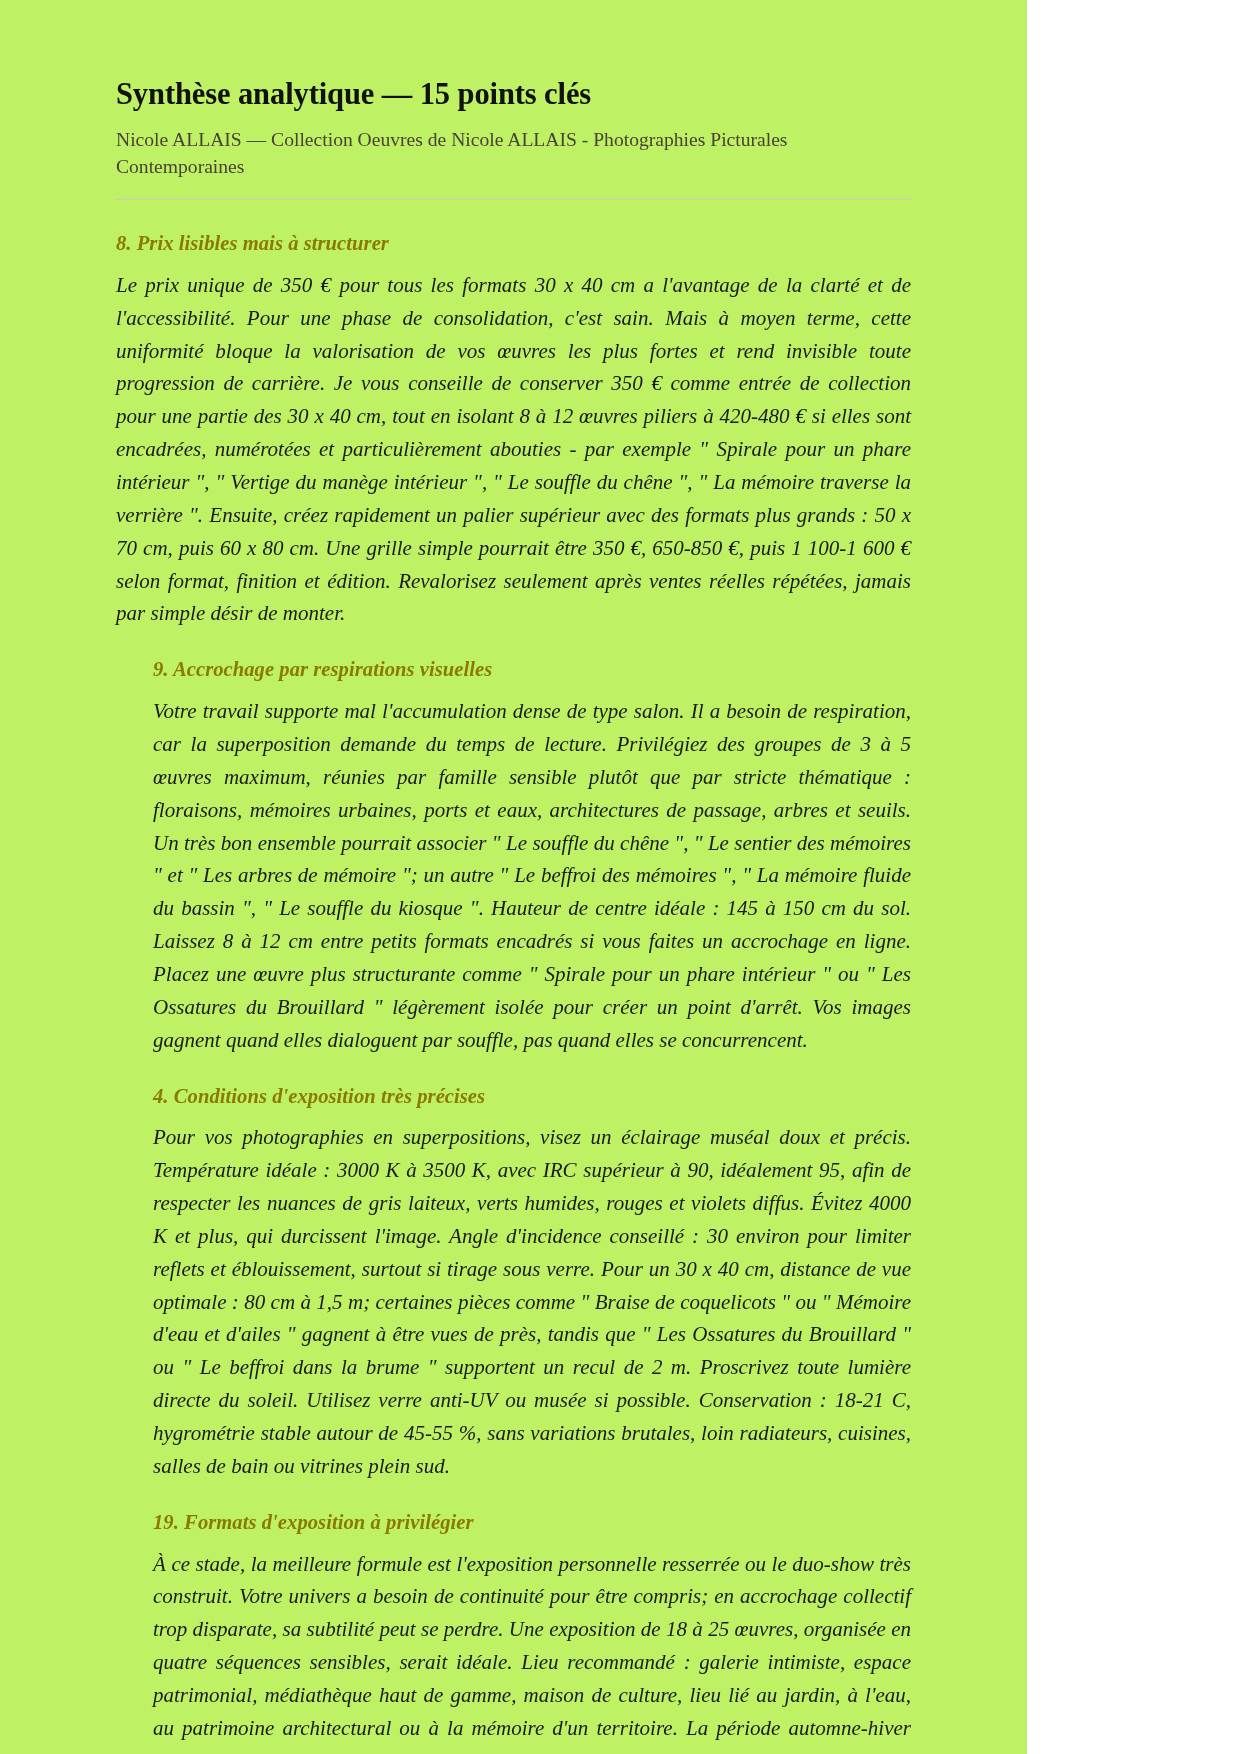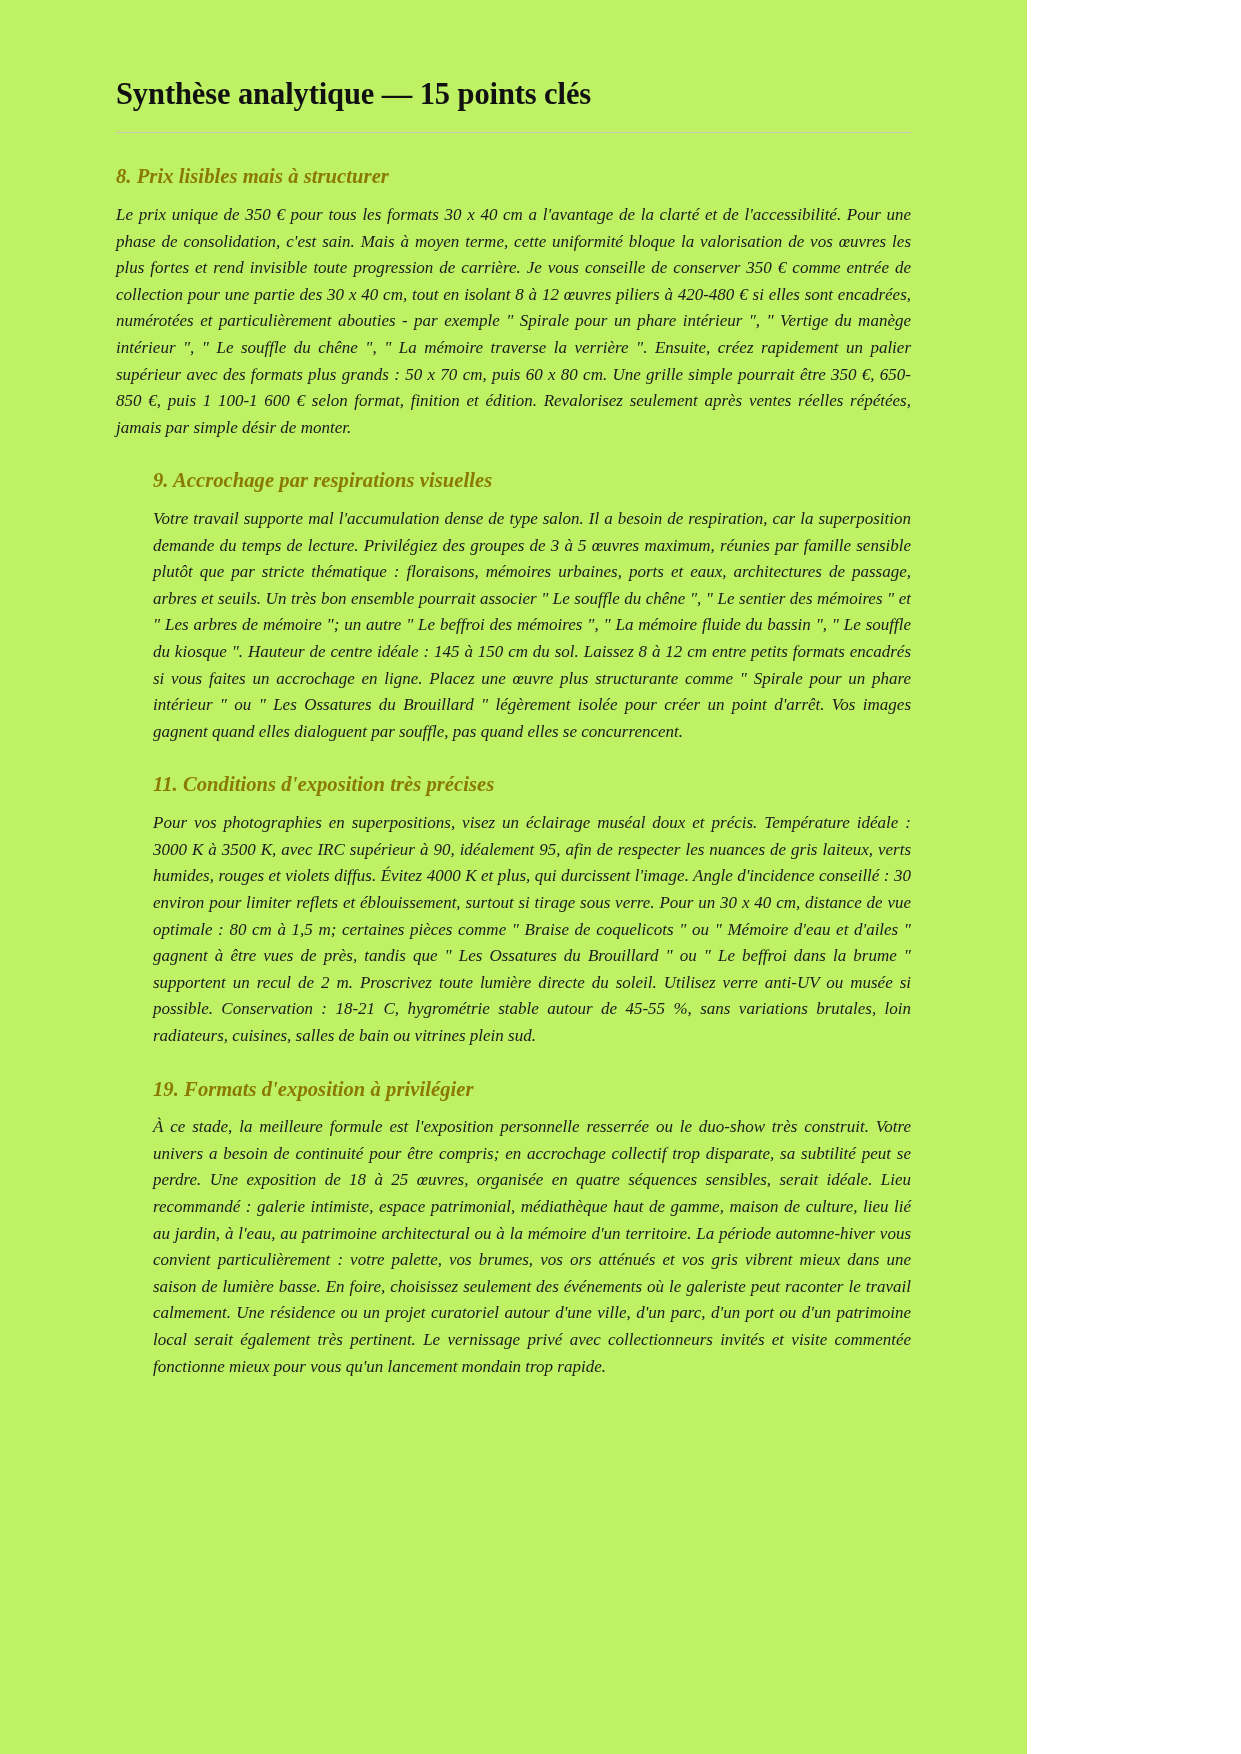--- a/index.html
+++ b/index.html
@@ -62,53 +62,54 @@
   }
   .section-heading {
     font-size: 20.6px;
     font-weight: bold;
     color: #8a7a05;
     margin: 0 0 12px 0;
     line-height: 1.3;
     letter-spacing: 0.05px;
   }
   .section-body {
-    font-size: 17px;
+    font-size: 21px;
     line-height: 1.565;
     text-align: justify;
     text-justify: inter-word;
     margin: 0;
     color: #1b1b1b;
     hyphens: none;
   }
 </style>
 </head>
 <body>
 
 <div class="page">
 
   <header class="doc-header">
     <h1 class="doc-title">Synthèse analytique — 15 points clés</h1>
+    <div class="doc-subtitle">Nicole ALLAIS  —  Collection Oeuvres de Nicole ALLAIS - Photographies Picturales Contemporaines</div>
     <hr class="header-rule">
   </header>
 
   <main class="sections">
 
     <section class="section">
       <h2 class="section-heading">8. Prix lisibles mais à structurer</h2>
       <p class="section-body">Le prix unique de 350 € pour tous les formats 30 x 40 cm a l'avantage de la clarté et de l'accessibilité. Pour une phase de consolidation, c'est sain. Mais à moyen terme, cette uniformité bloque la valorisation de vos œuvres les plus fortes et rend invisible toute progression de carrière. Je vous conseille de conserver 350 € comme entrée de collection pour une partie des 30 x 40 cm, tout en isolant 8 à 12 œuvres piliers à 420-480 € si elles sont encadrées, numérotées et particulièrement abouties - par exemple " Spirale pour un phare intérieur ", " Vertige du manège intérieur ", " Le souffle du chêne ", " La mémoire traverse la verrière ". Ensuite, créez rapidement un palier supérieur avec des formats plus grands : 50 x 70 cm, puis 60 x 80 cm. Une grille simple pourrait être 350 €, 650-850 €, puis 1 100-1 600 € selon format, finition et édition. Revalorisez seulement après ventes réelles répétées, jamais par simple désir de monter.</p>
     </section>
 
     <section class="section">
       <h2 class="section-heading">9. Accrochage par respirations visuelles</h2>
       <p class="section-body">Votre travail supporte mal l'accumulation dense de type salon. Il a besoin de respiration, car la superposition demande du temps de lecture. Privilégiez des groupes de 3 à 5 œuvres maximum, réunies par famille sensible plutôt que par stricte thématique : floraisons, mémoires urbaines, ports et eaux, architectures de passage, arbres et seuils. Un très bon ensemble pourrait associer " Le souffle du chêne ", " Le sentier des mémoires " et " Les arbres de mémoire "; un autre " Le beffroi des mémoires ", " La mémoire fluide du bassin ", " Le souffle du kiosque ". Hauteur de centre idéale : 145 à 150 cm du sol. Laissez 8 à 12 cm entre petits formats encadrés si vous faites un accrochage en ligne. Placez une œuvre plus structurante comme " Spirale pour un phare intérieur " ou " Les Ossatures du Brouillard " légèrement isolée pour créer un point d'arrêt. Vos images gagnent quand elles dialoguent par souffle, pas quand elles se concurrencent.</p>
     </section>
 
     <section class="section">
-      <h2 class="section-heading">11. Conditions d'exposition très précises</h2>
+      <h2 class="section-heading">4. Conditions d'exposition très précises</h2>
       <p class="section-body">Pour vos photographies en superpositions, visez un éclairage muséal doux et précis. Température idéale : 3000 K à 3500 K, avec IRC supérieur à 90, idéalement 95, afin de respecter les nuances de gris laiteux, verts humides, rouges et violets diffus. Évitez 4000 K et plus, qui durcissent l'image. Angle d'incidence conseillé : 30 environ pour limiter reflets et éblouissement, surtout si tirage sous verre. Pour un 30 x 40 cm, distance de vue optimale : 80 cm à 1,5 m; certaines pièces comme " Braise de coquelicots " ou " Mémoire d'eau et d'ailes " gagnent à être vues de près, tandis que " Les Ossatures du Brouillard " ou " Le beffroi dans la brume " supportent un recul de 2 m. Proscrivez toute lumière directe du soleil. Utilisez verre anti-UV ou musée si possible. Conservation : 18-21 C, hygrométrie stable autour de 45-55 %, sans variations brutales, loin radiateurs, cuisines, salles de bain ou vitrines plein sud.</p>
     </section>
 
     <section class="section">
       <h2 class="section-heading">19. Formats d'exposition à privilégier</h2>
       <p class="section-body">À ce stade, la meilleure formule est l'exposition personnelle resserrée ou le duo-show très construit. Votre univers a besoin de continuité pour être compris; en accrochage collectif trop disparate, sa subtilité peut se perdre. Une exposition de 18 à 25 œuvres, organisée en quatre séquences sensibles, serait idéale. Lieu recommandé : galerie intimiste, espace patrimonial, médiathèque haut de gamme, maison de culture, lieu lié au jardin, à l'eau, au patrimoine architectural ou à la mémoire d'un territoire. La période automne-hiver vous convient particulièrement : votre palette, vos brumes, vos ors atténués et vos gris vibrent mieux dans une saison de lumière basse. En foire, choisissez seulement des événements où le galeriste peut raconter le travail calmement. Une résidence ou un projet curatoriel autour d'une ville, d'un parc, d'un port ou d'un patrimoine local serait également très pertinent. Le vernissage privé avec collectionneurs invités et visite commentée fonctionne mieux pour vous qu'un lancement mondain trop rapide.</p>
     </section>
 
   </main>
 </div>

